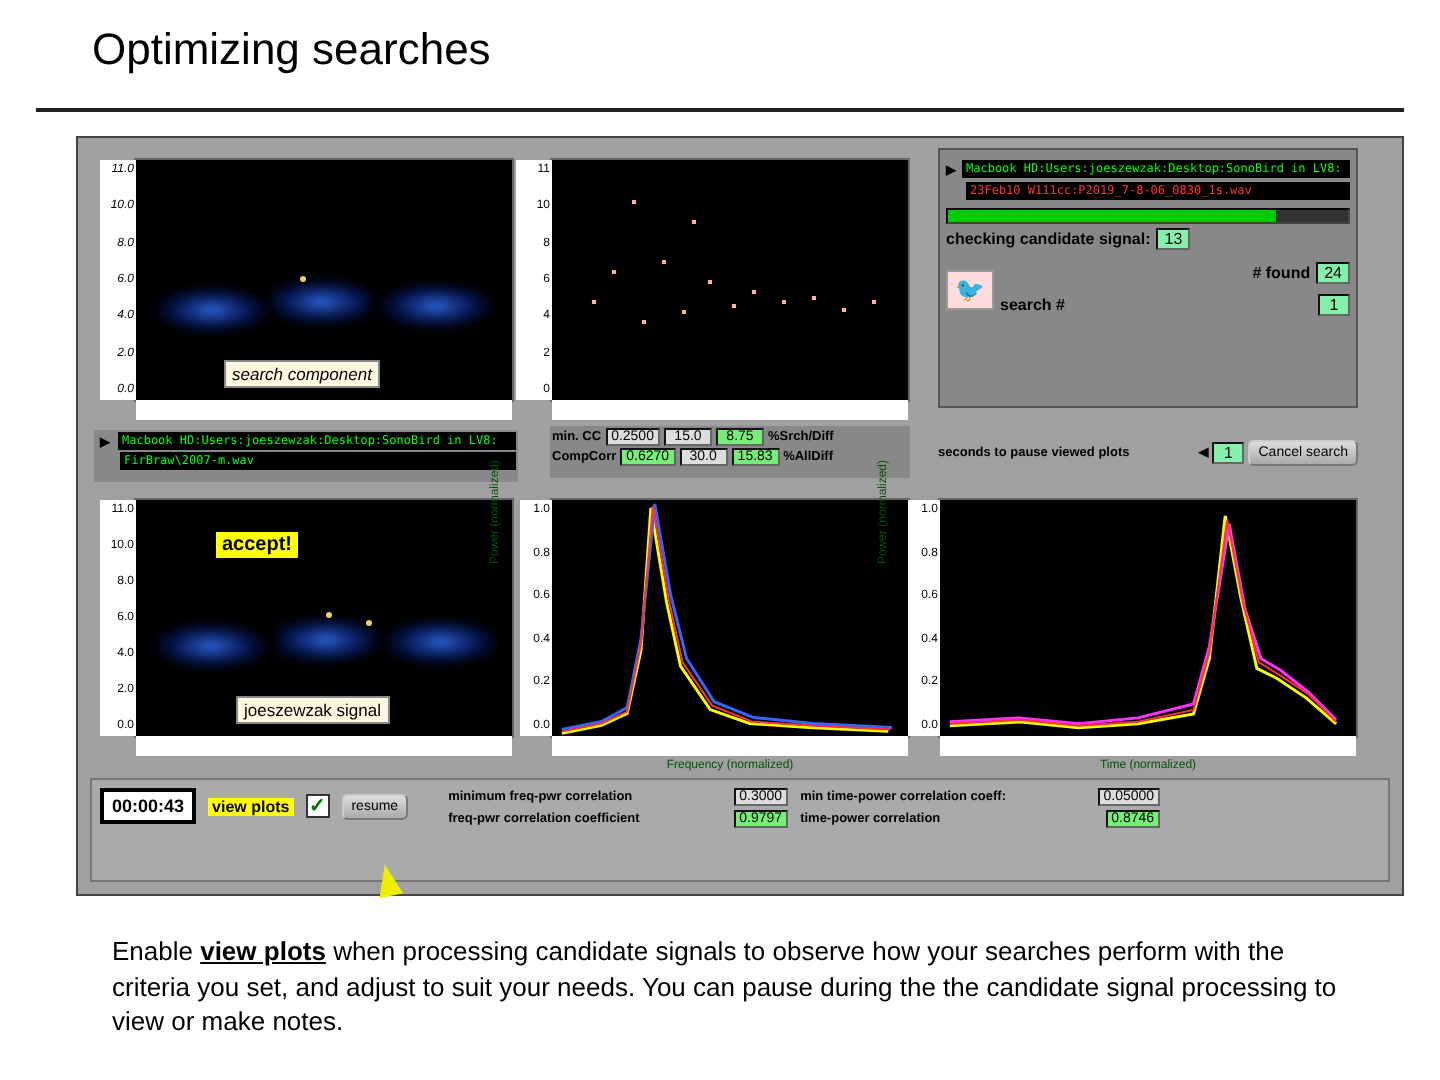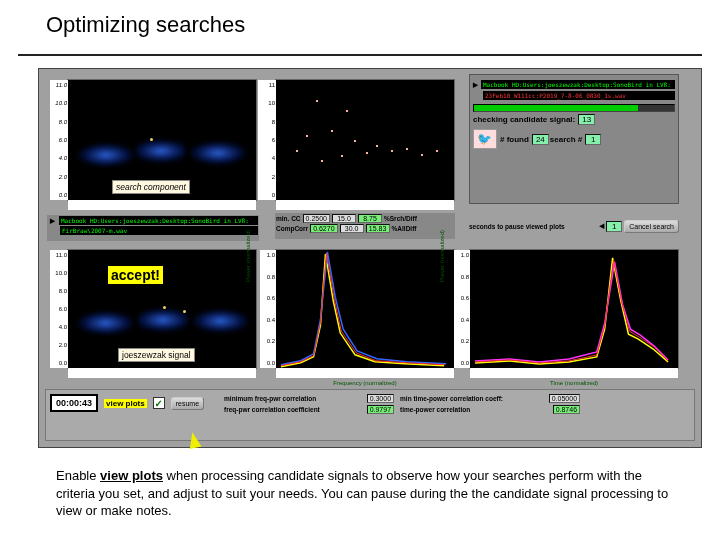--- a/index.html
+++ b/index.html
@@ -37,21 +37,21 @@
   .pwr1 { left: 236px; top: 180px; width: 180px; height: 120px; }
   .pwr2 { left: 430px; top: 180px; width: 210px; height: 120px; }
   .curve { position: absolute; inset: 0; }
   .bottom { position: absolute; left: 6px; bottom: 6px; right: 6px; height: 52px; background: #aaa; border: 1px solid #777; display: flex; align-items: flex-start; padding: 4px; gap: 6px; }
   .timer { background: #fff; border: 2px solid #000; font-size: 9px; padding: 2px 4px; font-weight: bold; }
   .chk { width: 12px; height: 12px; background: #fff; border: 1px solid #333; display: flex; align-items: center; justify-content: center; color: #070; font-size: 10px; font-weight: bold; }
   .yellow-hl { background: #ff0; padding: 0 2px; font-size: 8px; font-weight: bold; }
   .arrow-up { position: absolute; left: 142px; bottom: -8px; width: 0; height: 0; border-left: 6px solid transparent; border-right: 6px solid transparent; border-bottom: 16px solid #ee0; transform: rotate(-12deg); }
   .file-box { position: absolute; left: 8px; top: 146px; width: 212px; height: 26px; background: #888; display: flex; flex-direction: column; gap: 1px; padding: 1px; }
   .caption { position: absolute; left: 56px; bottom: 20px; right: 36px; font-size: 13px; line-height: 1.35; }
-  .accept-lbl { position: absolute; left: 40px; top: 16px; background: #ff0; font-size: 14px; font-weight: bold; padding: 1px 3px; }
+  .accept-lbl { position: absolute; left: 40px; top: 16px; background: #ff0; font-size: 10px; font-weight: bold; padding: 1px 3px; }
   .axis-lbl-v { position: absolute; left: -28px; top: 50%; transform: rotate(-90deg) translateX(30px); transform-origin: left; font-size: 6px; color: #050; white-space: nowrap; }
   .axis-lbl-h { position: absolute; bottom: -18px; left: 50%; transform: translateX(-50%); font-size: 6px; color: #050; white-space: nowrap; }
   .bcol { display: flex; flex-direction: column; gap: 2px; font-size: 7px; }
   .brow { display: flex; align-items: center; gap: 4px; }
 </style>
 </head>
 <body>
 
 <div class="slide">
   <div class="title">Optimizing searches</div>
@@ -123,21 +123,21 @@
         </div>
       <div class="info-row" style="margin-top:4px">
           <div class="bar"></div>
         </div>
       <div class="info-row">
           <span class="ilbl">checking candidate signal:</span>
           <span class="numbox">13</span>
         </div>
       <div class="info-row" style="margin-top:4px">
         <div class="icon-box">🐦</div>
-        <div style="flex:1;display:flex;flex-direction:row;gap:1px">
+        <div style="flex:1;display:flex;flex-direction:column;gap:1px">
           <div class="info-row">
               <span class="ilbl" style="flex:1;text-align:right"># found</span>
               <span class="numbox">24</span>
             </div>
           <div class="info-row">
               <span class="ilbl" style="flex:1;">search #</span>
               <span class="numbox">1</span>
             </div>
         </div>
       </div>

